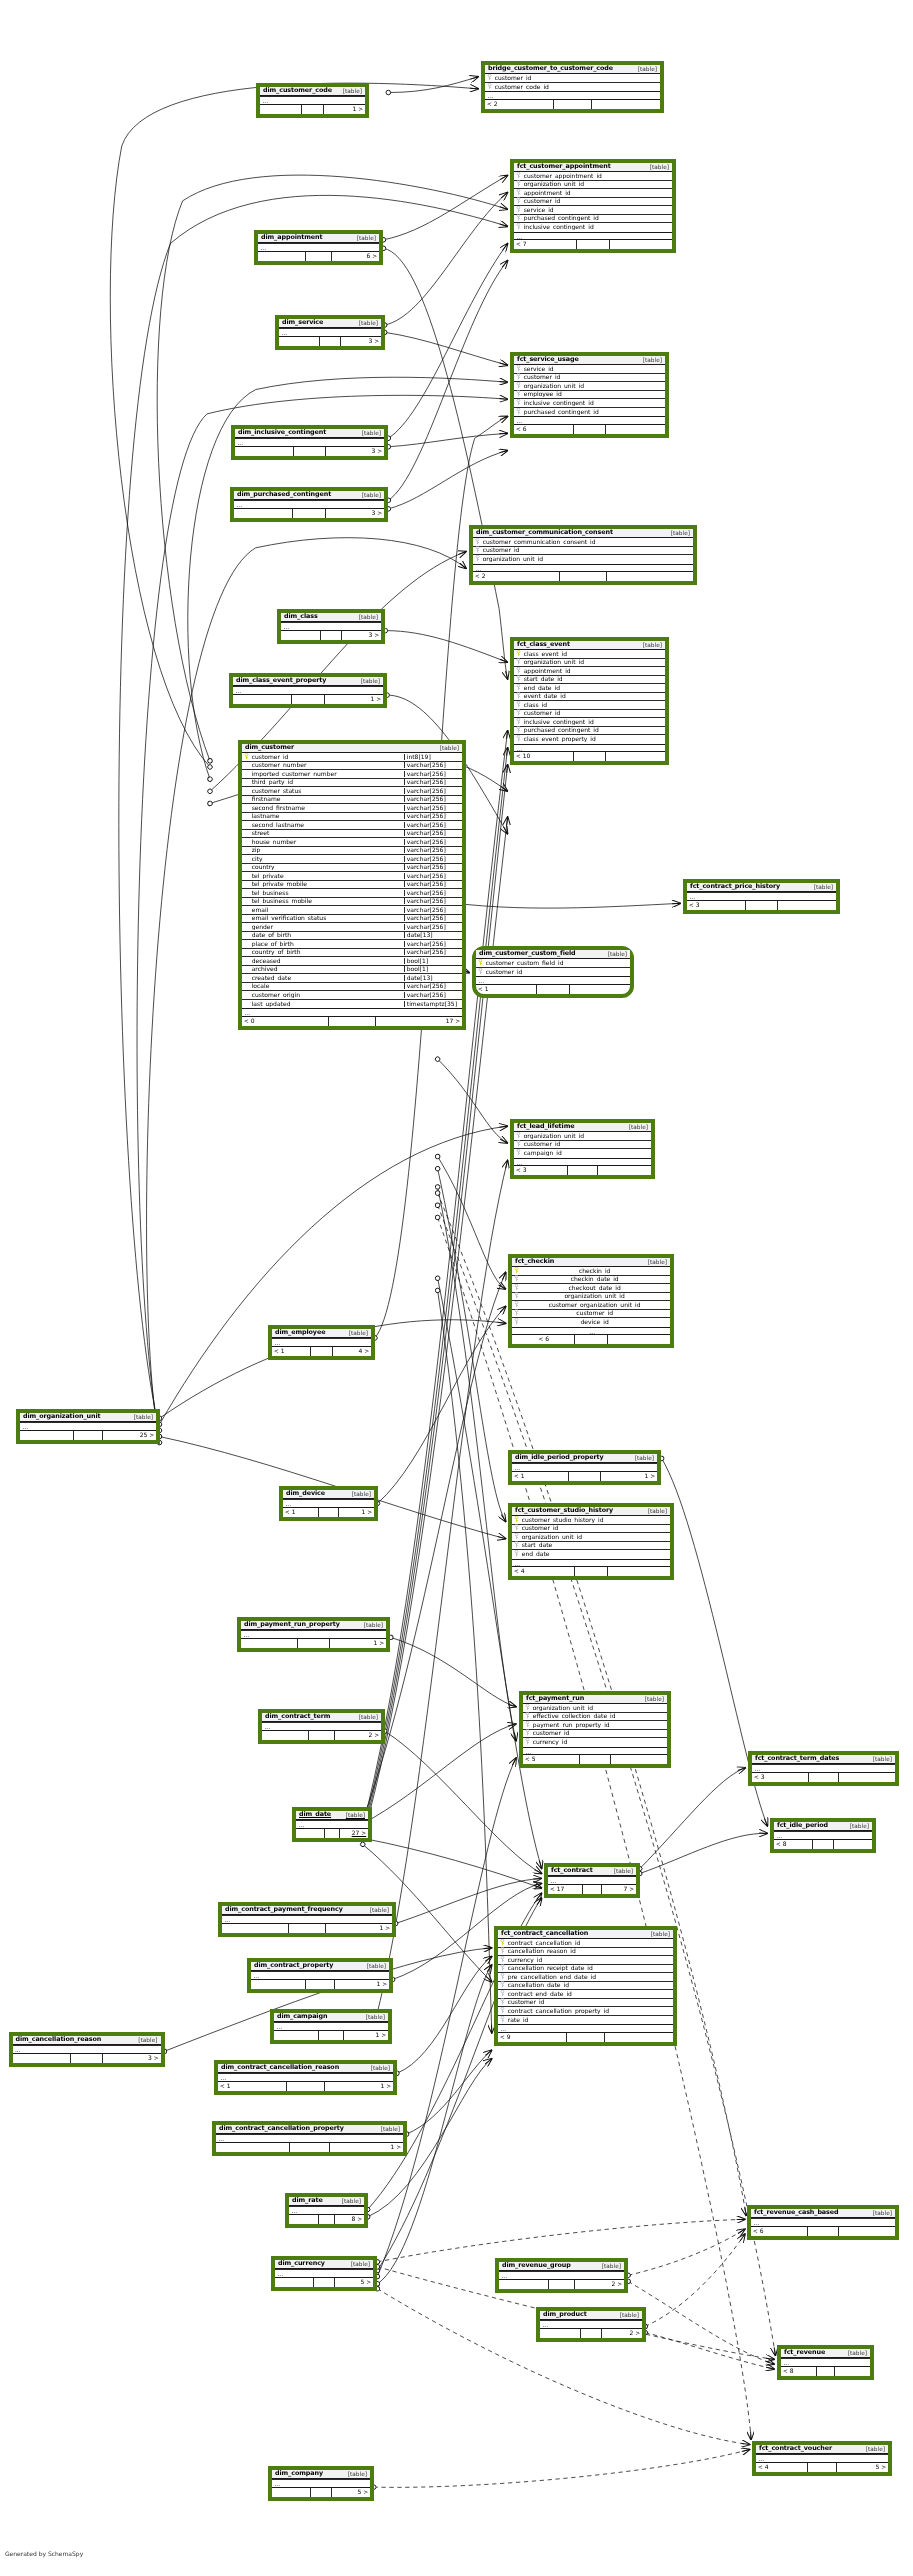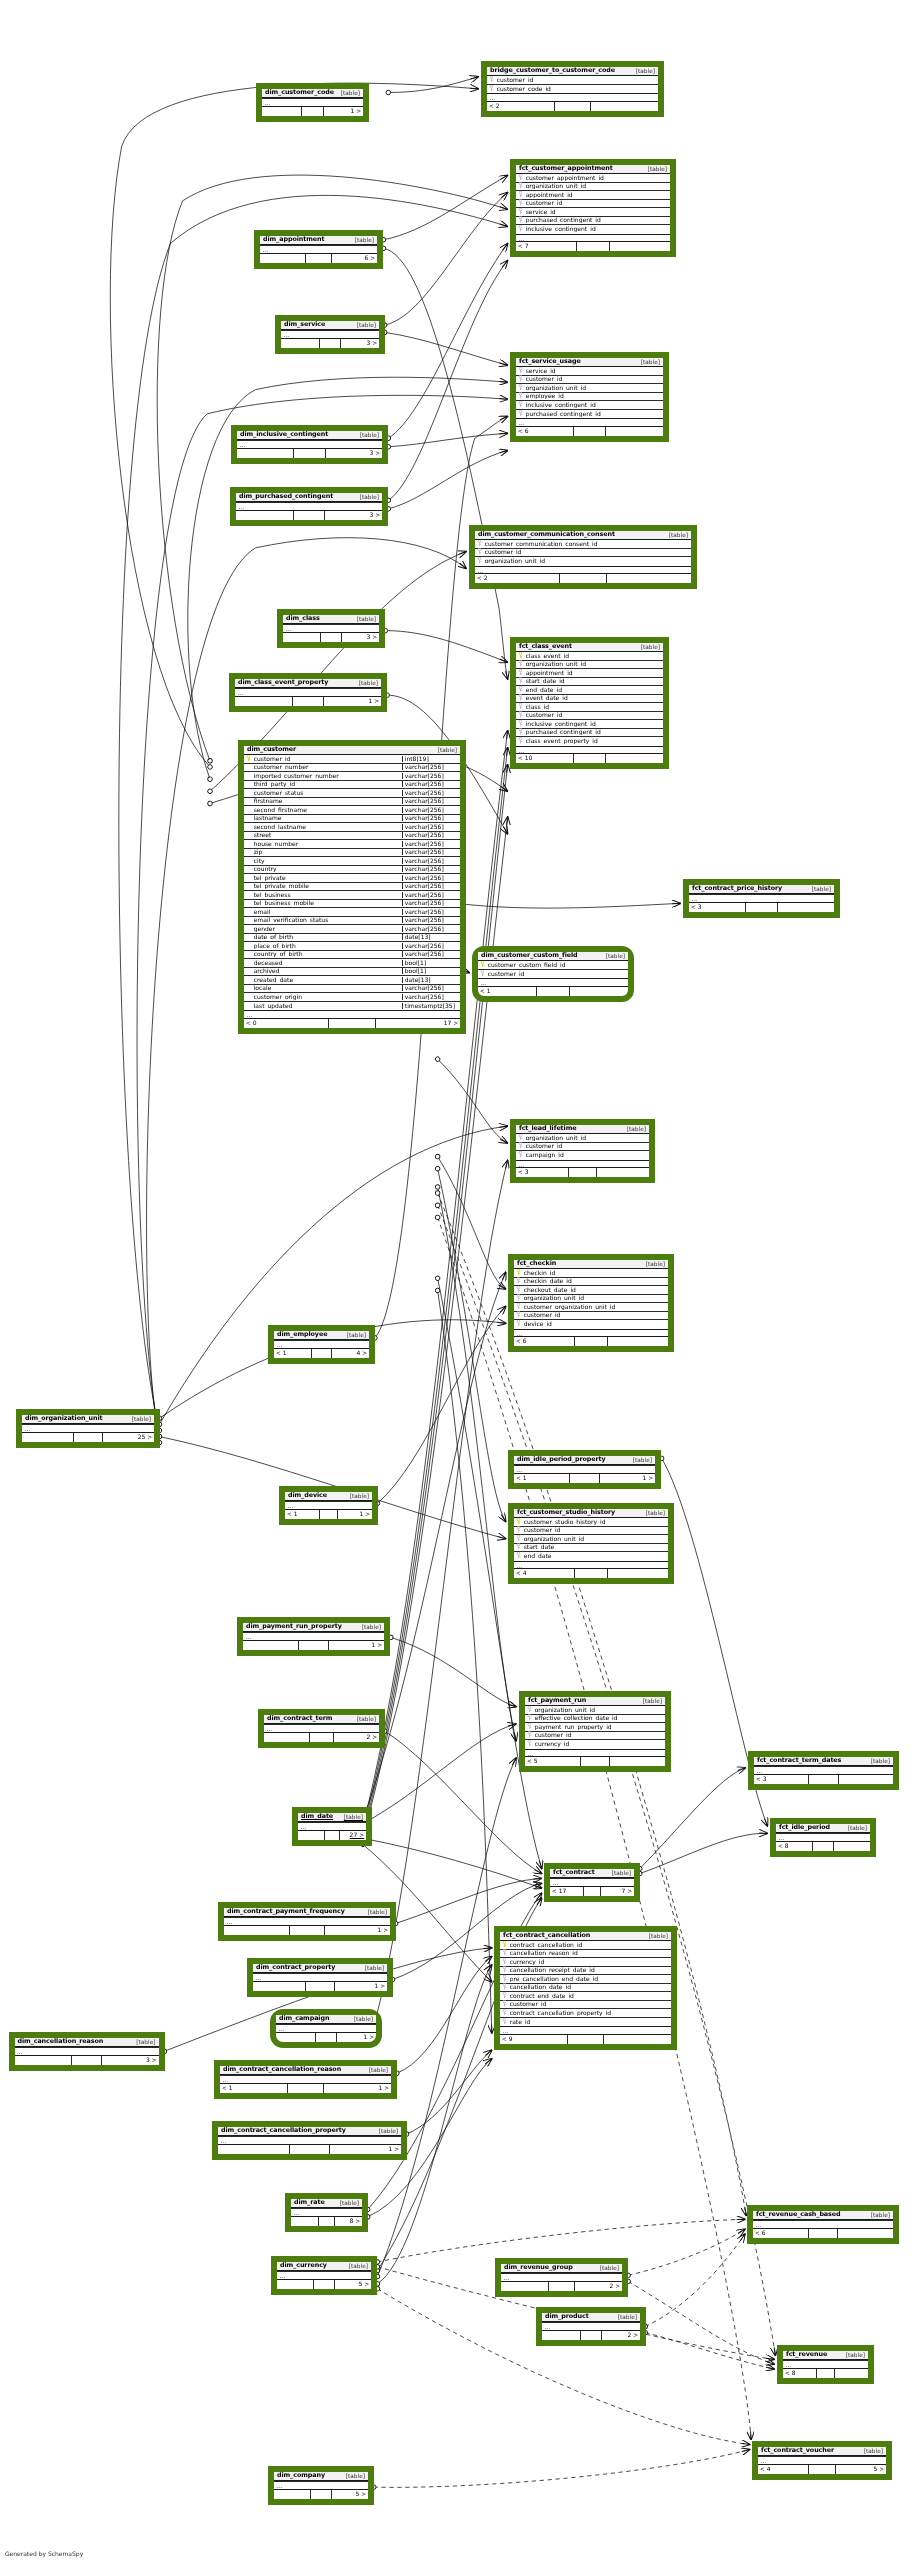--- a/index.html
+++ b/index.html
@@ -6,21 +6,21 @@
   body{
     width:913px;height:2576px;position:relative;overflow:hidden;
     font-family:"DejaVu Sans","Liberation Sans",sans-serif;
     color:#000;
   }
   #canvas{position:absolute;inset:0;width:913px;height:2576px;}
   #edges{position:absolute;left:0;top:0;width:913px;height:2576px;pointer-events:none;}
   .tbl{
     position:absolute;
     background:#ffffff;
-    border:6px solid #4d7c0f;
+    border:4px solid #4d7c0f;
     box-sizing:border-box;
     font-size:6.4px;
     line-height:1.05;
   }
   .tbl .hdr{
     background:#f2f2f2;
     border-bottom:1.1px solid #1a1a1a;
     display:flex;align-items:center;justify-content:space-between;
     padding:1.2px 3px 1.8px 3px;
     height:9px;box-sizing:border-box;
@@ -797,21 +797,21 @@
           <span class="kname">campaign_id</span>
         </div>
       </div>
       <div class="ellipsis">...</div>
       <div class="foot">
         <div class="fl">&lt; 3</div>
         <div class="fm"></div>
         <div class="fr"></div>
       </div>
     </div>
-    <div class="tbl" style="left: 508px; top: 1254px; width: 166px;">
+    <div class="tbl" style="left: 508px; top: 1254px; width: 166px; text-align: center;">
       <div class="hdr">
         <span class="tname">fct_checkin</span>
         <span class="tkind">[table]</span>
       </div>
       <div class="rows">
         <div class="row notype">
           <span class="keycell"><svg width="4.9" height="6.7" viewBox="0 0 8 11">
               <circle cx="4" cy="2.6" r="2.3" fill="none" stroke="#d9d400" stroke-width="1.4"></circle>
               <rect x="3.3" y="4.4" width="1.4" height="6" fill="#d9d400"></rect>
               <rect x="4.7" y="6.6" width="2" height="1.3" fill="#d9d400"></rect>
@@ -1213,21 +1213,21 @@
           <span class="kname">rate_id</span>
         </div>
       </div>
       <div class="ellipsis">...</div>
       <div class="foot">
         <div class="fl">&lt; 9</div>
         <div class="fm"></div>
         <div class="fr"></div>
       </div>
     </div>
-    <div class="tbl" style="left: 270px; top: 2009px; width: 112px; border-radius: 13px;">
+    <div class="tbl" style="left: 270px; top: 2009px; width: 122px;">
       <div class="hdr">
         <span class="tname">dim_campaign</span>
         <span class="tkind">[table]</span>
       </div>
       <div class="ellipsis noTop">...</div>
       <div class="foot">
         <div class="fl"></div>
         <div class="fm"></div>
         <div class="fr">1 &gt;</div>
       </div>

